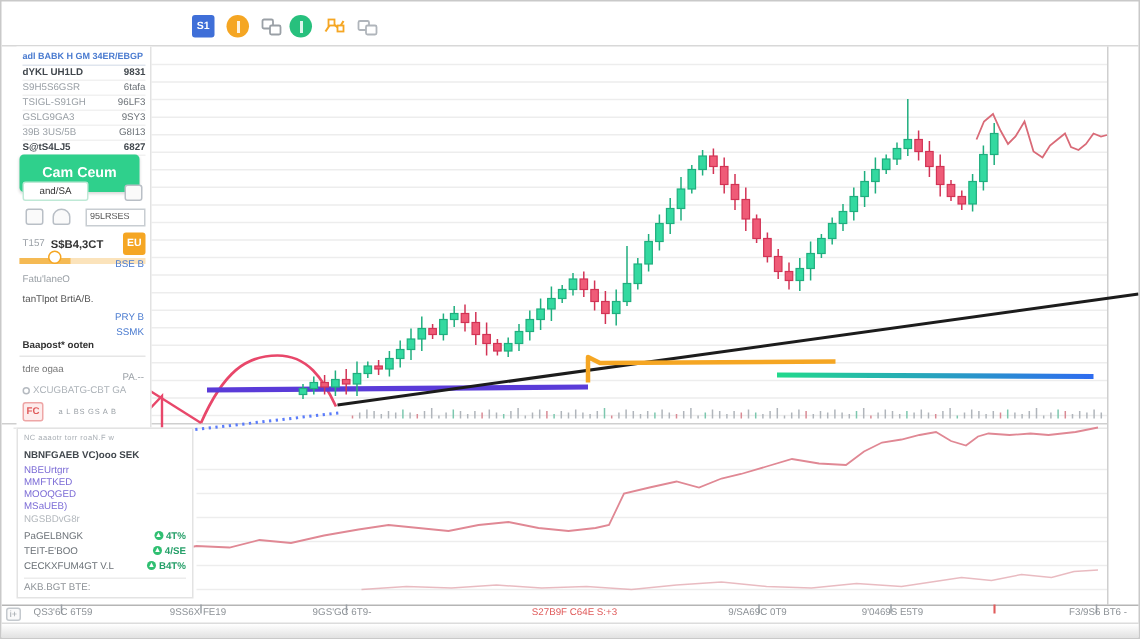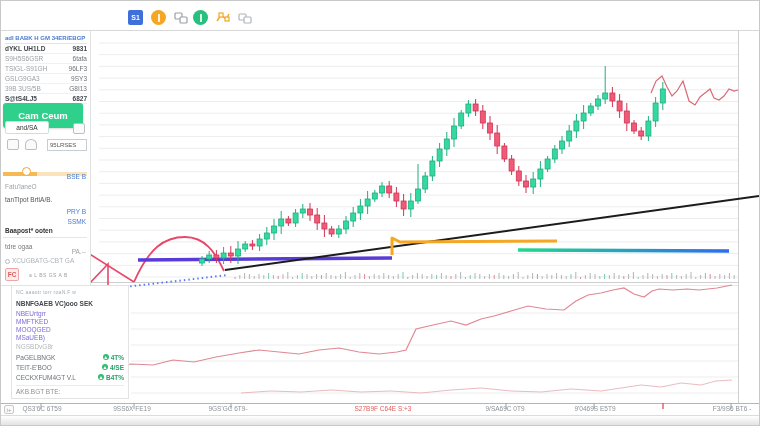--- a/index.html
+++ b/index.html
@@ -17,21 +17,21 @@
     align-items:center; justify-content:center; }
   .sq-blue { left:127px; background:#3f6fd8; border-radius:2px; color:#fff;
     font-size:7px; font-weight:bold; }
   .coin { border-radius:50%; }
   .coin-orange { left:150px; background:#f5a623; }
   .coin-green { left:192px; background:#27c07d; }
   .coin .slot { width:2px; height:8px; background:rgba(255,255,255,.85); }
   .glyph-grey  { left:172px; } .glyph-grey2 { left:236px; } .glyph-orange { left:214px; }
 
   
-  .wl { position:absolute; left:0; top:30px; width:90px; height:255px;
+  .wl { position:absolute; left:10px; top:30px; width:90px; height:255px;
         background:#fff; border-right:1px solid #e2e2e2; border-bottom:1px solid #e2e2e2;
         font-size:6.5px; color:#555; }
   .wl-header { position:absolute; left:4px; top:4px; width:82px; color:#4a7bd0;
         font-size:6px; font-weight:bold; border-bottom:1px solid #dfe5ee; padding-bottom:2px;}
   .wl-rows { position:absolute; left:4px; top:13px; width:82px; }
   .wl-row { display:flex; justify-content:space-between; height:10px;
         align-items:center; border-bottom:1px solid #f1f1f1; }
   .wl-row .lab { color:#9aa0a6; } .wl-row .val { color:#6b7177; }
   .wl-row:first-child .lab, .wl-row:first-child .val,
   .wl-row:last-child .lab, .wl-row:last-child .val { color:#41474d; font-weight:bold; }
@@ -447,20 +447,25 @@
         </div>
       </div>
 
     <button class="buy-btn">Cam Ceum</button>
     <div class="buy-sub">and/SA</div>
     <div class="mini-ic" style="left:72px; top:92px;"></div>
     <div class="mini-ic" style="left:6px; top:108px;"></div>
     <div class="mini-ic" style="left:24px; top:108px; border-radius:50% 50% 2px 2px;"></div>
     <input class="order-input" readonly="" value="95LRSES" style="">
 
+    <div class="price-row">
+      <span class="plab">T157</span>
+      <span class="pval">S$B4,3CT</span>
+      <button class="btn-eu">EU</button>
+    </div>
 
     <div class="tabbar">
         <div class="active"></div>
       </div>
     <div class="tabdot"></div>
     <span class="lnk" style="top:142px;">BSE B</span>
 
     <div class="rowtxt" style="top:152px; color:#9aa0a6;">Fatu'laneO</div>
     <div class="rowtxt" style="top:165px; color:#555;">tanTlpot BrtiA/B.</div>
     <span class="lnk" style="top:177px;">PRY B</span>

